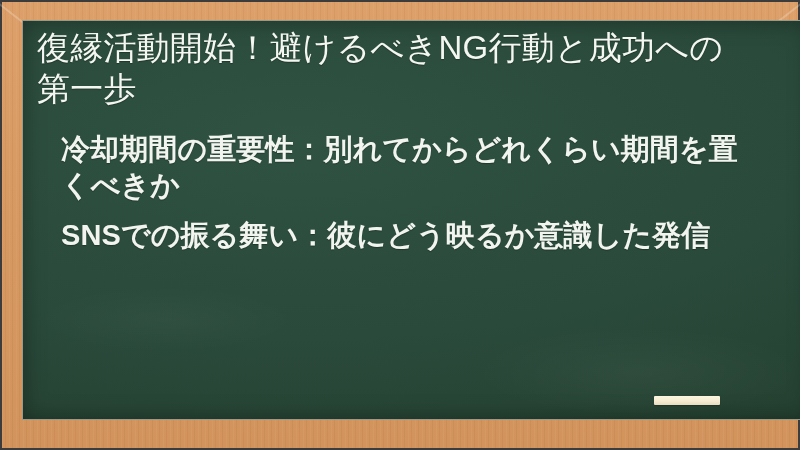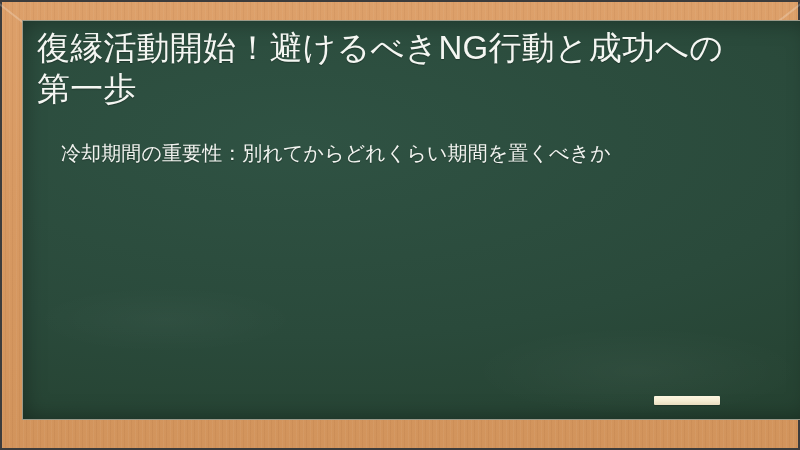--- a/index.html
+++ b/index.html
@@ -91,23 +91,23 @@
     white-space: pre-wrap;
     max-width: 700px;
   }
   #list {
     margin: 22px 0 0 0;
     padding: 0;
     list-style: none;
   }
   #list li {
     color: #f2f4f0;
-    font-size: 20px;
-    line-height: 44px;
-    font-weight: 400;
+    font-size: 29px;
+    line-height: 36px;
+    font-weight: 700;
     letter-spacing: 0.1px;
     text-shadow: 0 1px 1px rgba(0,0,0,0.28);
     margin: 0 0 14px 0;
     padding-left: 24px;
     max-width: 686px;
   }
 
   
   #chalk {
     position: absolute;
@@ -131,19 +131,20 @@
   </div>
 
   <div id="board">
     <div class="dust"></div>
 
     <div id="content">
       <h1 class="title">復縁活動開始！避けるべきNG行動と成功への第一歩</h1>
 
       <ul id="list">
         <li>冷却期間の重要性：別れてからどれくらい期間を置くべきか</li>
+        <li>SNSでの振る舞い：彼にどう映るか意識した発信</li>
       </ul>
     </div>
   </div>
 
   <div id="chalk"></div>
 
 </div>
 
 </body></html>

